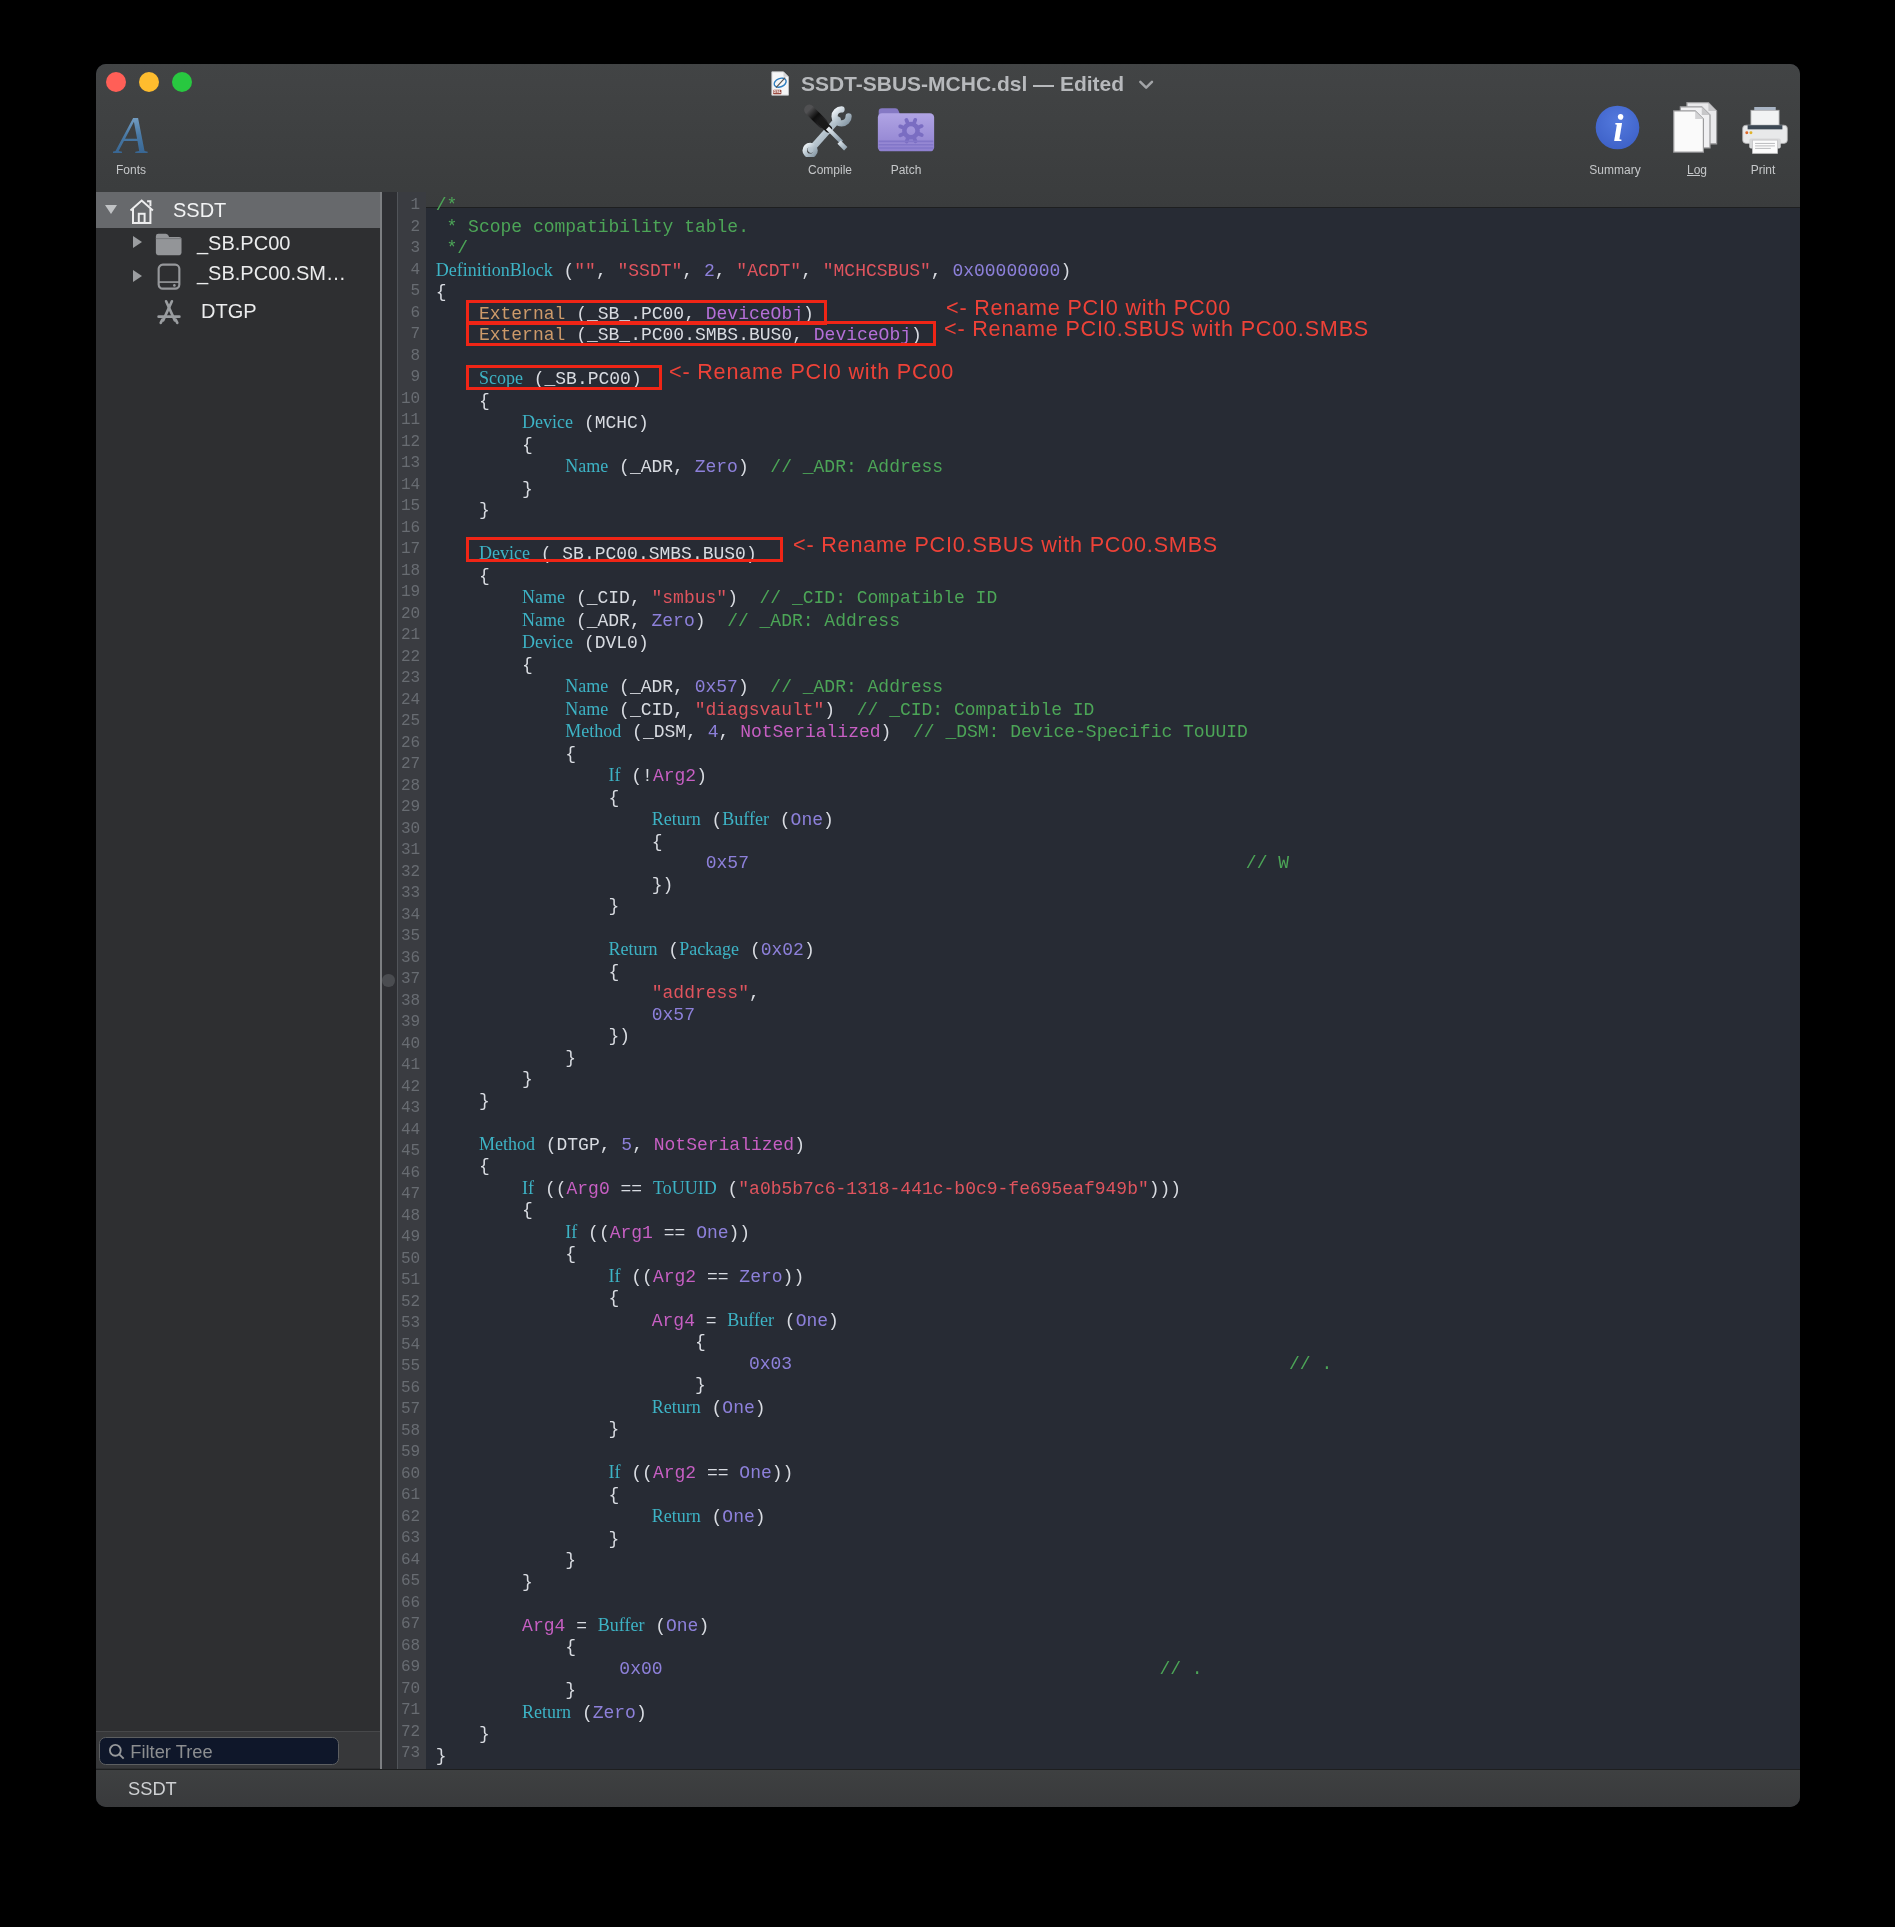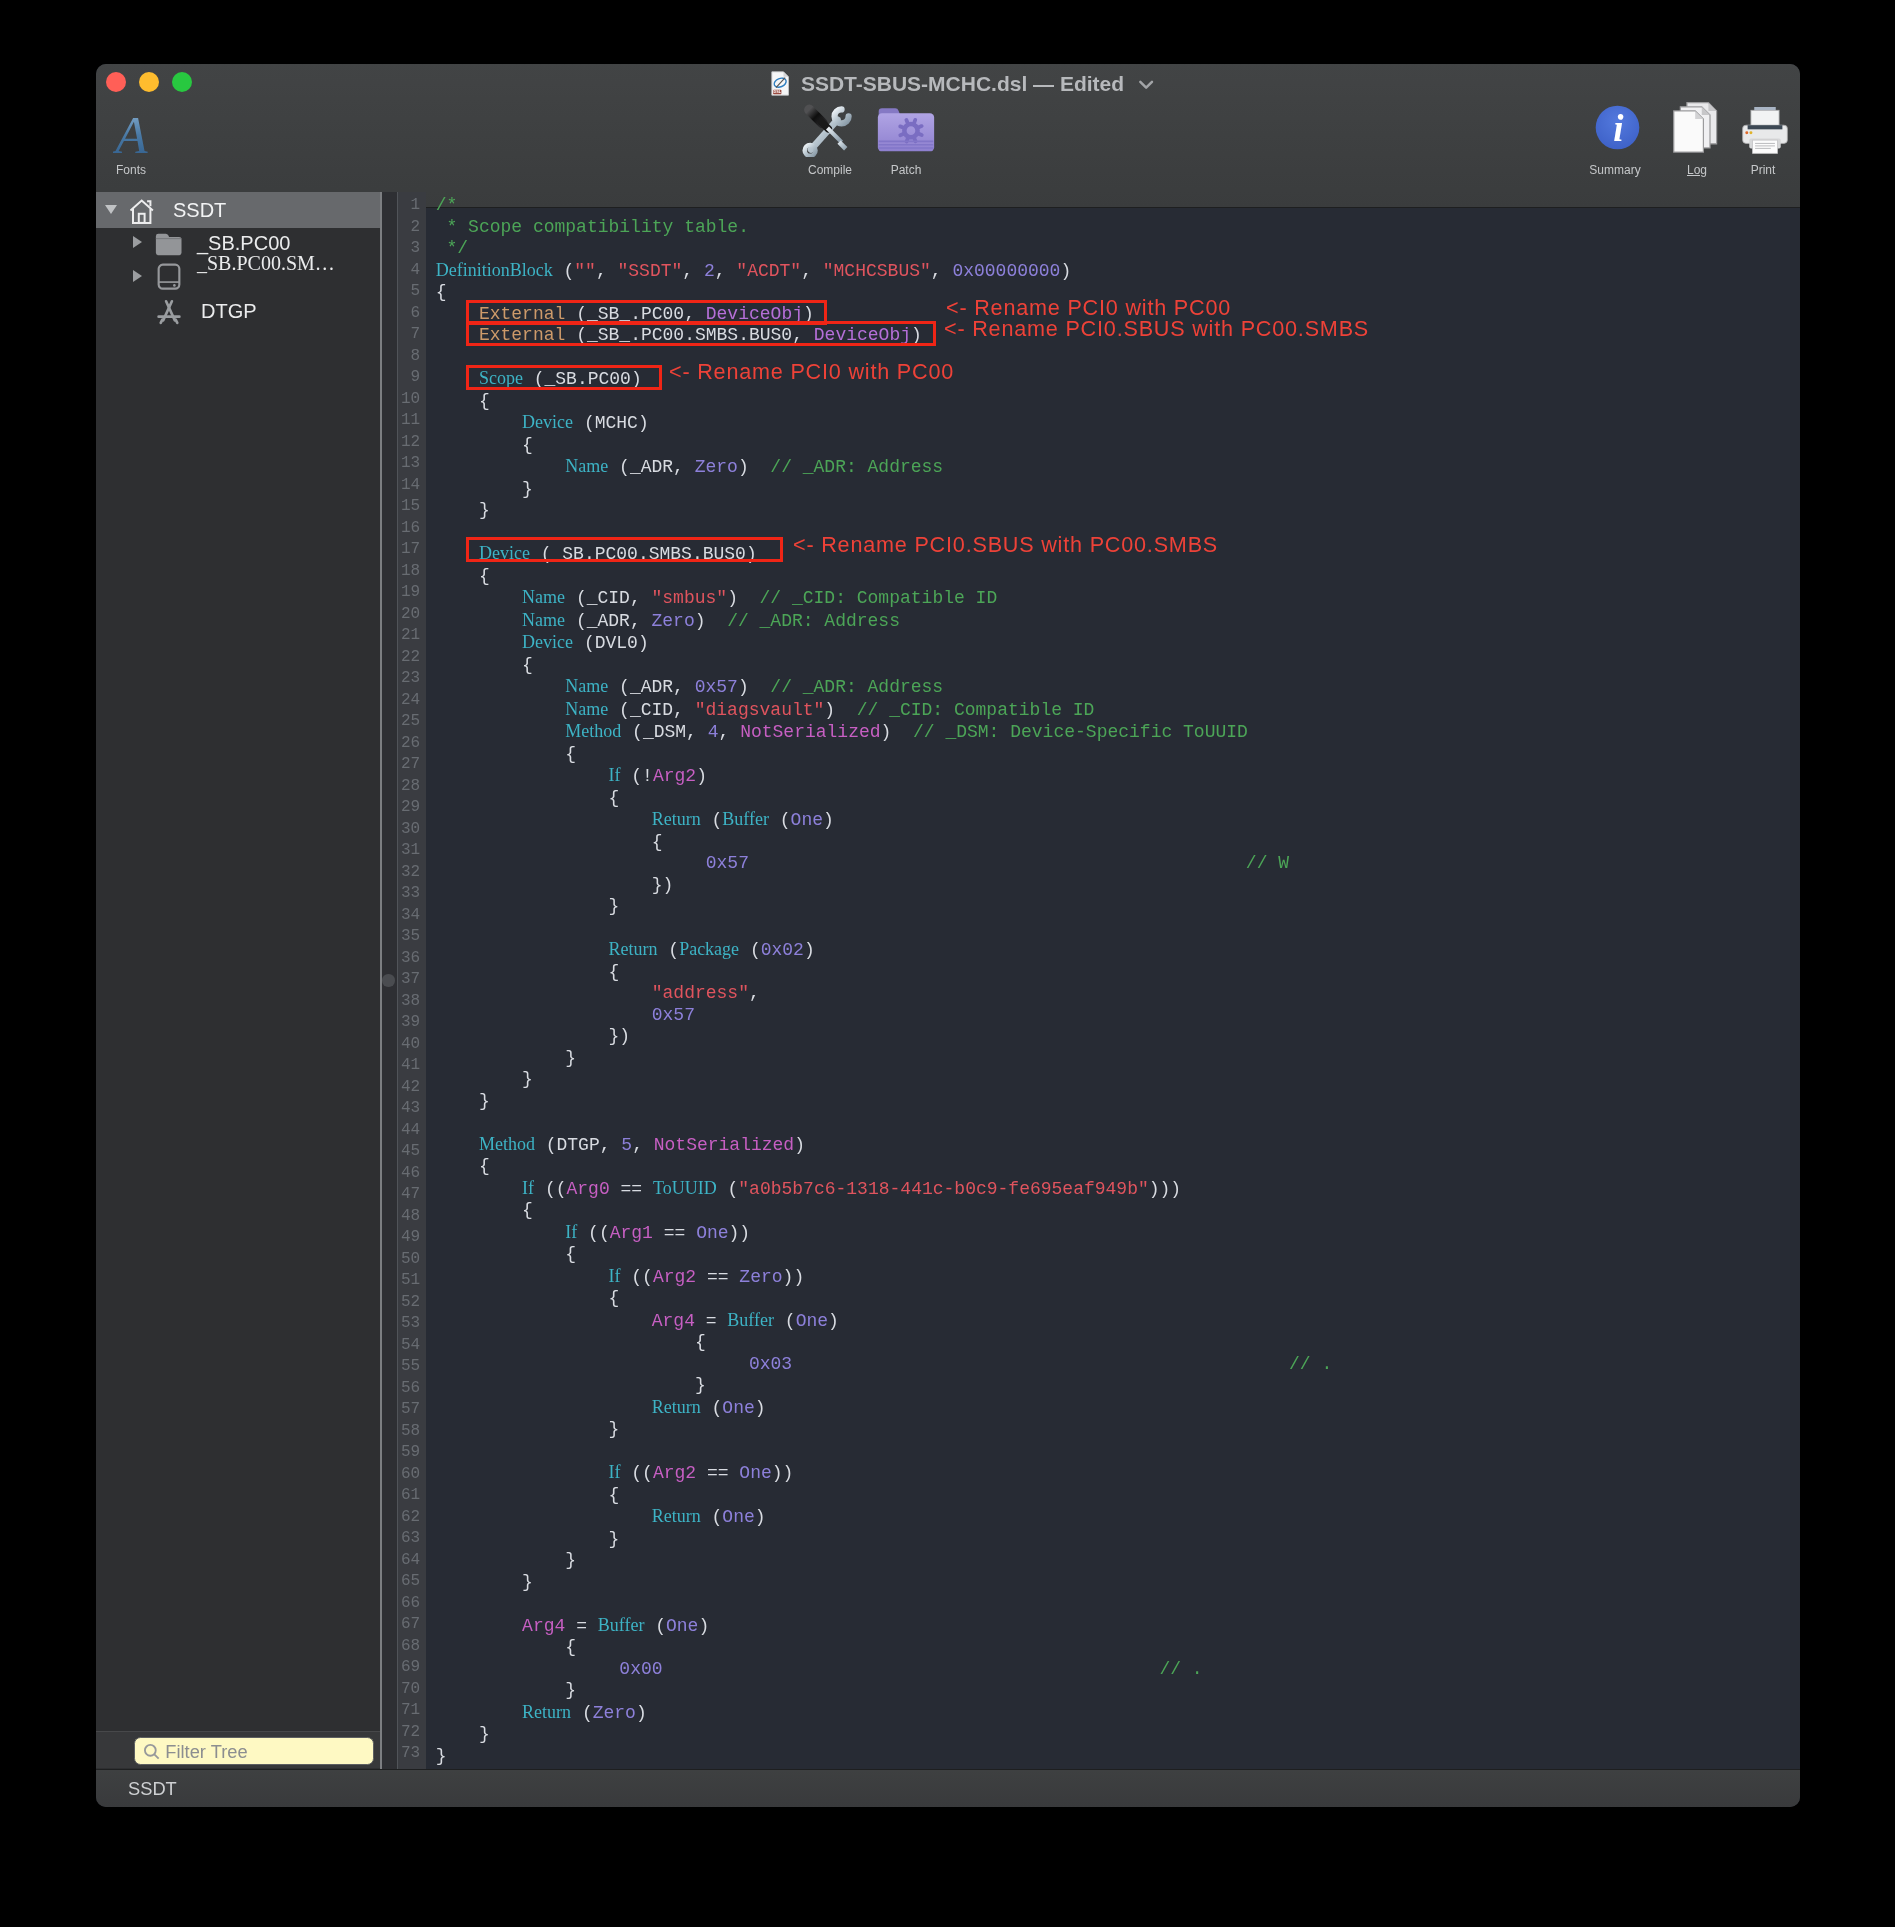--- a/index.html
+++ b/index.html
@@ -12,22 +12,22 @@
 .tl { position:absolute; top:7.5px; width:20px; height:20px; border-radius:50%; }
 #title { position:absolute; top:6.6px; left:675px; height:25px; white-space:nowrap;
   font-size:21px; font-weight:600; color:#b7b9bc; }
 #title span { vertical-align:top; line-height:25px; }
 .tlabel { position:absolute; top:99px; transform:translateX(-50%); font-size:12px; color:#c5c7c9; white-space:nowrap; }
 
 #side { position:absolute; left:0; top:128px; width:284px; height:1577px; background:#2e2f31; }
 #selrow { position:absolute; left:0; top:0; width:284px; height:36px; background:#67696c; }
 .trow { position:absolute; white-space:nowrap; font-size:20px; color:#ebeced; }
 #filterbar { position:absolute; left:0; top:1539px; width:284px; height:37px; background:#37383a; border-top:1.7px solid #47484a; }
-#ffield { position:absolute; left:3.3px; top:5px; width:240px; height:28px; background:#fef9c3;
-  border:1.7px solid #5d5f61; border-radius:6.6px;margin-left:35px; }
+#ffield { position:absolute; left:3.3px; top:5px; width:240px; height:28px; background:#0f172a;
+  border:1.7px solid #5d5f61; border-radius:6.6px; }
 #ffield span { position:absolute; left:30px; top:3.3px; font-size:18.3px; color:#8c8e90; }
 
 #divline { position:absolute; left:284px; top:128px; width:1.7px; height:1577px; background:#7c7e81; }
 #strip { position:absolute; left:286px; top:128px; width:109px; height:1577px; background:#2e2f33; }
 #gutline { position:absolute; left:301px; top:128px; width:1.7px; height:1577px; background:#515459; }
 #gutter { position:absolute; left:302px; top:128px; width:28px; height:1577px; background:#3a3c41; }
 #nums { position:absolute; right:5.8px; top:3.1px; text-align:right;
   font-family:"Liberation Mono",monospace; font-size:16px; line-height:21.5px; color:#686c72; }
 #strip { width:15px; }
 #code { position:absolute; left:331px; top:131px; font-family:"Liberation Mono",monospace;
@@ -194,21 +194,21 @@
       <path d="M1 5 q0 -3 3 -3 h9 q2 0 3 2 l1 2 h12 q3 0 3 3 v16 q0 3 -3 3 h-25 q-3 0 -3 -3 z" fill="#939598"></path>
       <path d="M1 8 h31" stroke="#76787b" stroke-width="1.2"></path>
     </svg>
     <div class="trow" style="left:101px;top:40px;">_SB.PC00</div>
     <div style="position:absolute;left:37px;top:78px;width:0;height:0;border-top:6.6px solid transparent;border-bottom:6.6px solid transparent;border-left:9.1px solid #9b9da0;"></div>
     <svg style="position:absolute;left:61px;top:71px;" width="24" height="27.4" viewBox="0 0 29 33">
       <rect x="2" y="2" width="25" height="29" rx="5" fill="none" stroke="#96989b" stroke-width="2.6"></rect>
       <line x1="2" y1="23" x2="27" y2="23" stroke="#96989b" stroke-width="2"></line>
       <circle cx="21" cy="27" r="1.6" fill="#96989b"></circle>
     </svg>
-    <div class="trow" style="left:101px;top:60px;font-family:Liberation Serif, serif;">_SB.PC00.SM…</div>
+    <div class="trow" style="left:101px;top:70px;">_SB.PC00.SM…</div>
     <svg style="position:absolute;left:60px;top:106px;" width="26" height="27.4" viewBox="0 0 31 33">
       <g stroke="#9a9da0" stroke-width="3.2" stroke-linecap="round" fill="none">
         <path d="M8.5 27 L19 4"></path>
         <path d="M22.5 27 L12 4"></path>
         <path d="M3 22.5 H28"></path>
         <path d="M5.5 30 l2 -4"></path>
         <path d="M25.5 30 l-2 -4"></path>
       </g>
     </svg>
     <div class="trow" style="left:105px;top:108px;">DTGP</div>

